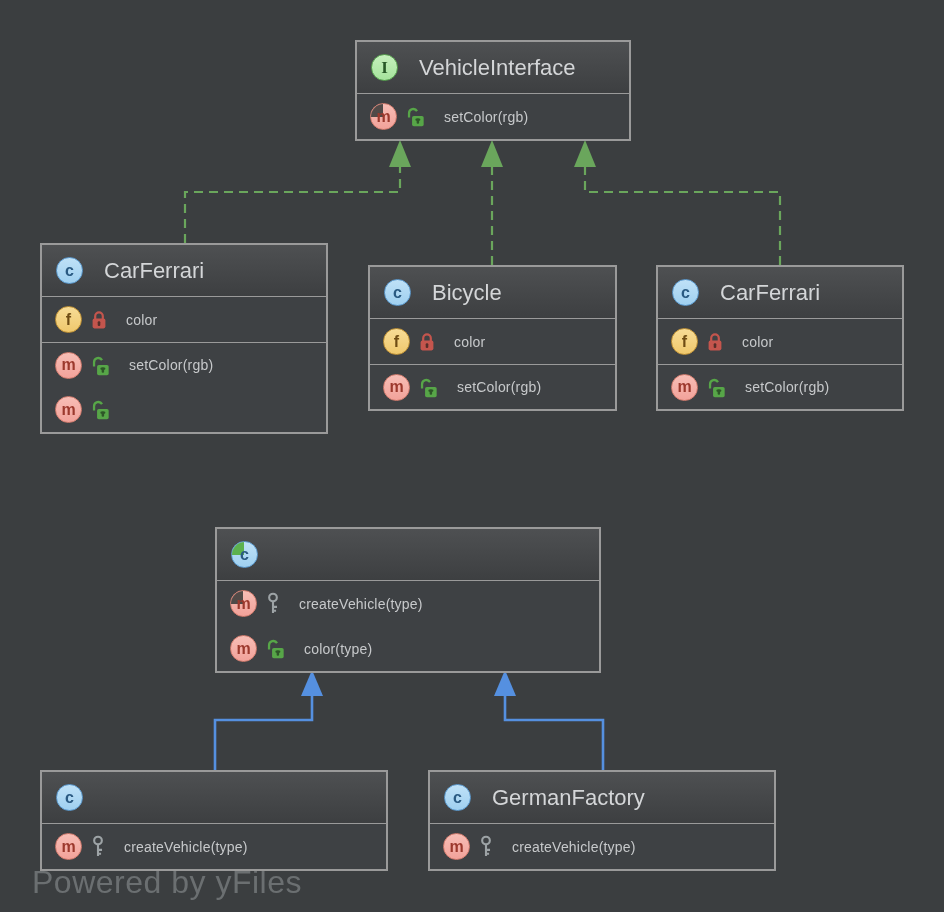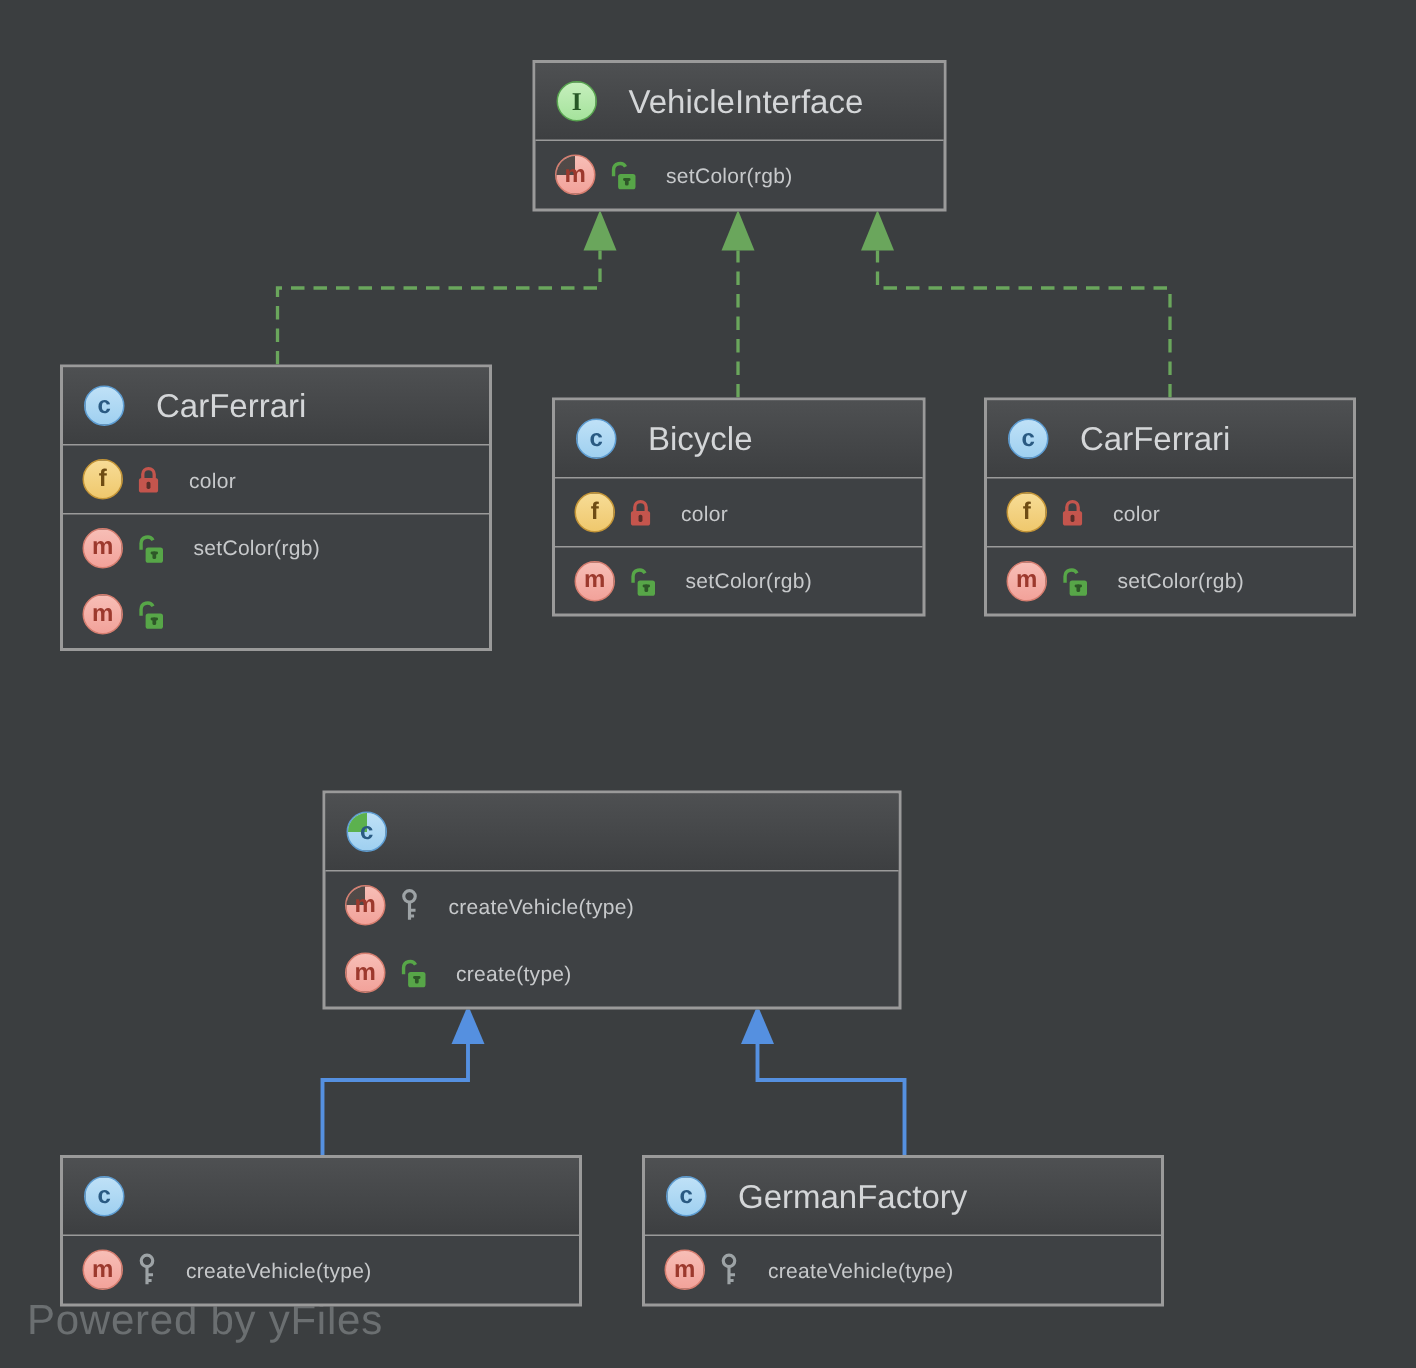--- a/index.html
+++ b/index.html
@@ -72,22 +72,22 @@
   
   #n-vi{left:355px;top:40px;width:276px;}
   #n-cm{left:40px;top:243px;width:288px;}
   #n-bi{left:368px;top:265px;width:249px;}
   #n-cf{left:656px;top:265px;width:248px;}
   #n-fm{left:215px;top:527px;width:386px;}
   #n-gf{left:40px;top:770px;width:348px;}
   #n-if{left:428px;top:770px;width:348px;}
 
   #watermark{
-    position:absolute;left:18px;top:864px;z-index:0;
-    font-size:28px;color:var(--watermark-text);letter-spacing:.5px;
+    position:absolute;left:32px;top:864px;z-index:0;
+    font-size:32px;color:var(--watermark-text);letter-spacing:.5px;
   }
 </style>
 </head>
 <body>
 
 <svg width="0" height="0" style="position:absolute">
   <defs>
     <symbol id="sym-lock-closed" viewBox="0 0 16 20">
       <path d="M4.2 9.5 V6.2 a3.8 3.8 0 0 1 7.6 0 V9.5" fill="none" stroke="#c4554d" stroke-width="2.2"></path>
       <rect x="1.6" y="8.6" width="12.8" height="9.8" rx="1.8" fill="#c4554d"></rect>
@@ -247,21 +247,21 @@
         </svg>
       <span class="mtext">createVehicle(type)</span>
     </div>
     <div class="row">
       <span class="ci mth">
           <span class="ltr">m</span>
         </span>
       <svg class="vis" width="19" height="21">
           <use href="#sym-lock-open"></use>
         </svg>
-      <span class="mtext">create(type)</span>
+      <span class="mtext">color(type)</span>
     </div>
   </div>
 
   <div class="node" id="n-gf">
     <div class="hdr">
       <span class="ci cls">
           <span class="ltr">c</span>
         </span>
     </div>
     <div class="row">

